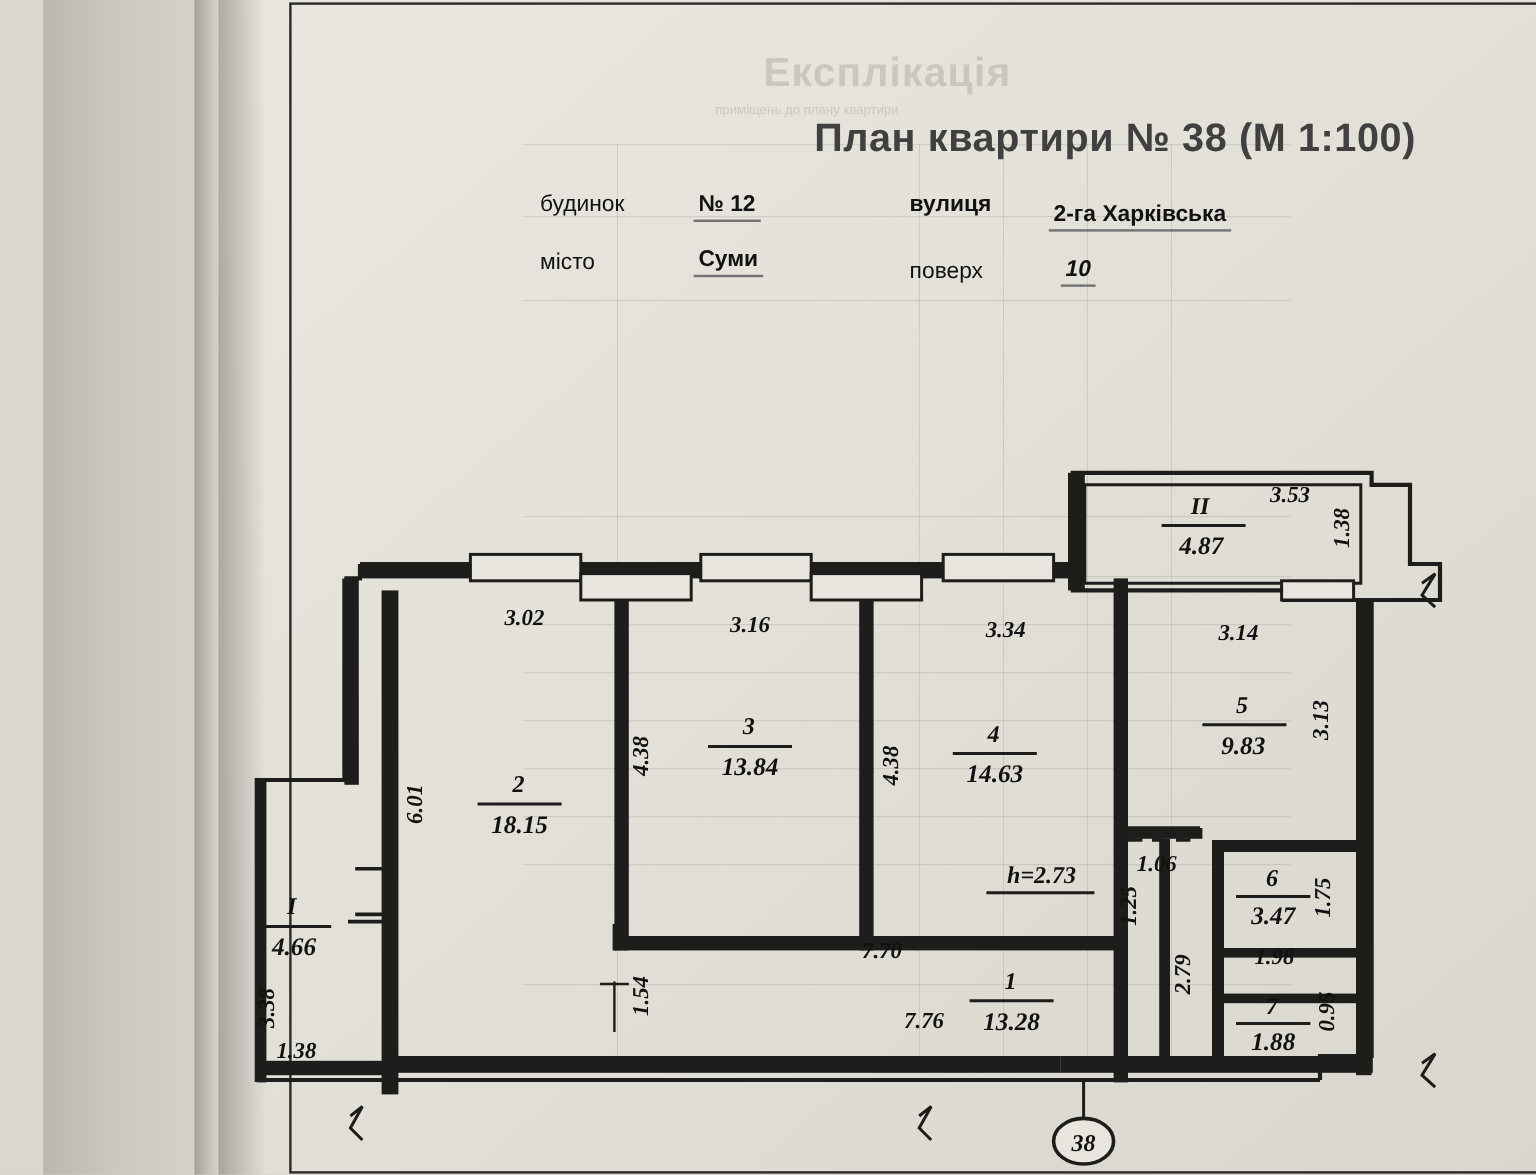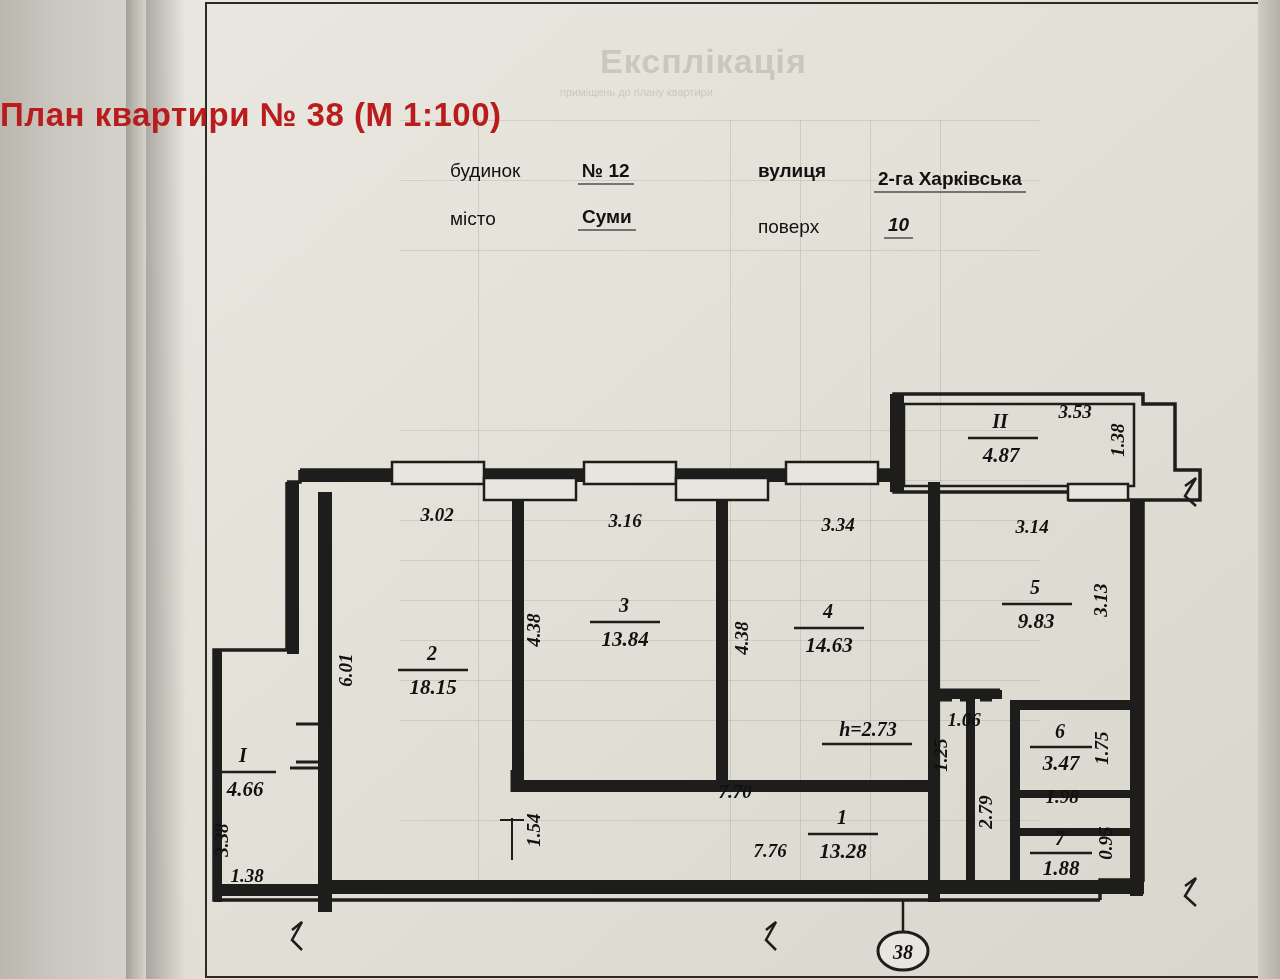--- a/index.html
+++ b/index.html
@@ -3,21 +3,21 @@
 <meta charset="utf-8">
 <style>
   html,body{margin:0;padding:0;}
   body{
     width:1280px;height:979px;overflow:hidden;
     background:#d9d7cf;
     font-family:"Liberation Sans", sans-serif;
     position:relative;
   }
   
-  #page{position:absolute;inset:0;background:#ceccc4;}
+  #page{position:absolute;inset:0;background:#ceccc4;margin-left:36px;}
   .book-left{
     position:absolute;left:0;top:0;width:140px;height:979px;
     background:linear-gradient(to right,#b9b7ae 0%,#c9c7bf 40%,#d6d4cc 100%);
   }
   .gutter{
     position:absolute;left:126px;top:0;width:22px;height:979px;
     background:linear-gradient(to right,#9b998f,#c3c1b8 60%,#dcdad2);
     opacity:.85;
   }
   .sheet{
@@ -52,22 +52,22 @@
       linear-gradient(to right,transparent 0 330px,rgba(90,88,80,.16) 330px 331px,transparent 331px),
       linear-gradient(to right,transparent 0 400px,rgba(90,88,80,.16) 400px 401px,transparent 401px),
       linear-gradient(to right,transparent 0 470px,rgba(90,88,80,.16) 470px 471px,transparent 471px),
       linear-gradient(to right,transparent 0 540px,rgba(90,88,80,.16) 540px 541px,transparent 541px);
   }
   .ghost-row{position:absolute;left:0;width:640px;height:1px;background:rgba(90,88,80,.14);}
 
   
   .hdr{position:absolute;left:0;top:0;width:1280px;}
   .plan-title{
-    position:absolute;left:0;top:96px;width:1180px;text-align:left;
-    font-size:33px;font-weight:bold;color:#b91c1c;letter-spacing:.5px;
+    position:absolute;left:0;top:96px;width:1180px;text-align:right;
+    font-size:33px;font-weight:bold;color:#404040;letter-spacing:.5px;
   }
   .fld{position:absolute;font-size:19px;color:#111;}
   .fld.b{font-weight:bold;}
   .uline{border-bottom:2px solid #737373;padding:0 4px 1px 4px;}
 
   
   #draw{position:absolute;left:0;top:0;width:1280px;height:979px;}
   text{font-family:"Liberation Serif", serif;fill:#111;}
   .dim{font-size:19px;font-style:italic;font-weight:bold;}
   .rnum{font-size:20px;font-weight:bold;font-style:italic;}

